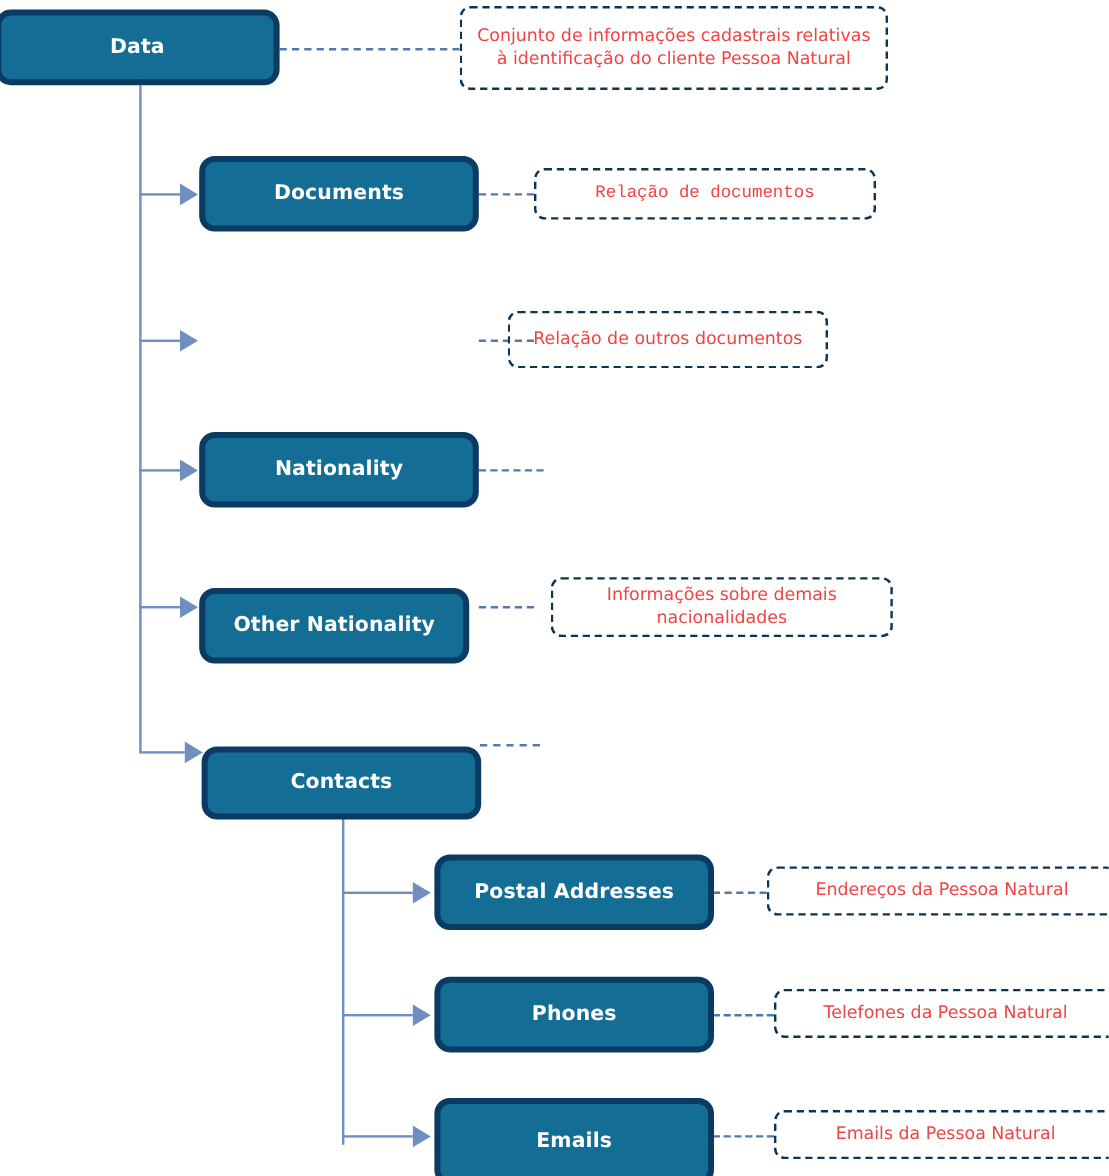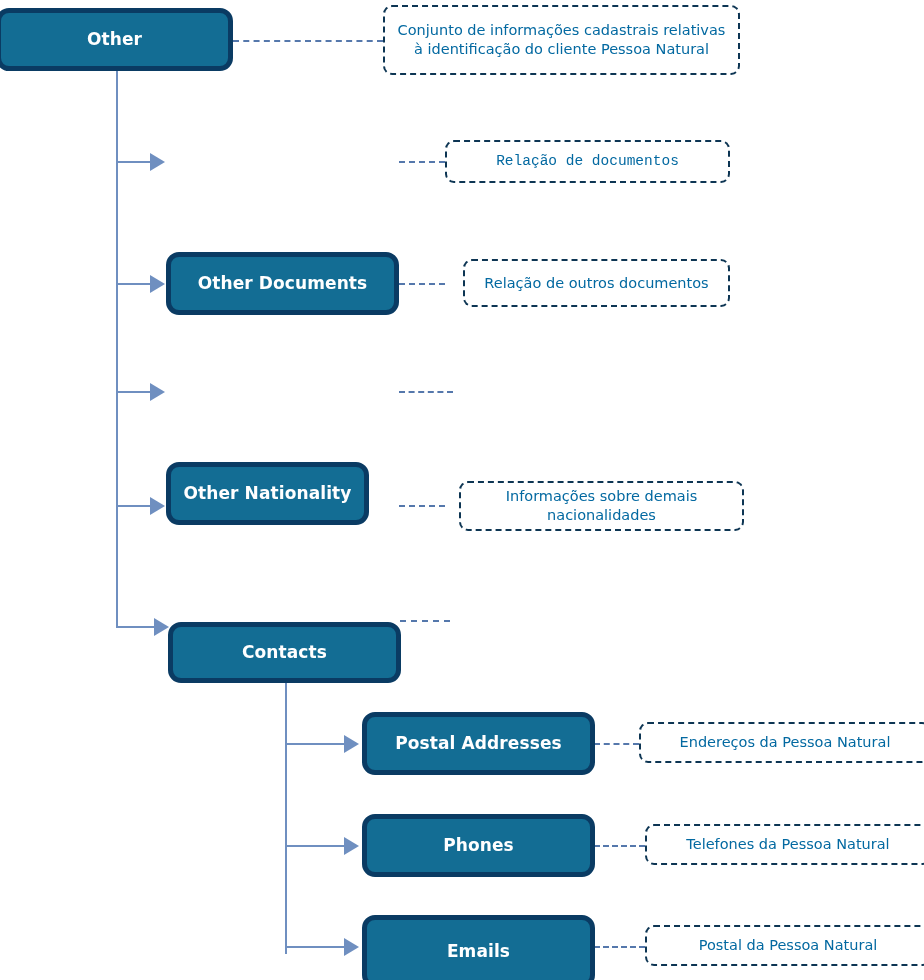--- a/index.html
+++ b/index.html
@@ -39,21 +39,21 @@
   .callout {
     position: absolute;
     box-sizing: border-box;
     background: transparent;
     border: 2.5px dashed #0d3553;
     border-radius: 9px;
     display: flex;
     align-items: center;
     justify-content: center;
     text-align: center;
-    color: #0369a1;
+    color: #ef4444;
     font-size: 14.5px;
     font-weight: normal;
     line-height: 1.28;
     padding: 2px 7px;
   }
 
   
   .vline {
     position: absolute;
     width: 2px;
@@ -115,30 +115,33 @@
   <div class="dline" style="left:399px; top:161px; width:46px;"></div>
   <div class="dline" style="left:399px; top:283px; width:46px;"></div>
   <div class="dline" style="left:399px; top:391px; width:54px;"></div>
   <div class="dline" style="left:399px; top:505px; width:46px;"></div>
   <div class="dline" style="left:400px; top:620px; width:50px;"></div>
   <div class="dline" style="left:594px; top:743px; width:45px;"></div>
   <div class="dline" style="left:594px; top:845px; width:51px;"></div>
   <div class="dline" style="left:594px; top:946px; width:51px;"></div>
 
   <div class="node" style="left:-4px; top:8px; width:237px; height:63px;">
-    <span>Other</span>
+    <span>Data</span>
+  </div>
+
+  <div class="node" style="left:166px; top:130px; width:233px; height:63px;">
+    <span>Documents</span>
   </div>
 
 
-  <div class="node" style="left:166px; top:252px; width:233px; height:63px;">
-    <span>Other Documents</span>
+  <div class="node" style="left:166px; top:360px; width:233px; height:63px;">
+    <span>Nationality</span>
   </div>
 
-
-  <div class="node" style="left:166px; top:462px; width:203px; height:63px;">
+  <div class="node" style="left:166px; top:490px; width:225px; height:63px;">
     <span>Other Nationality</span>
   </div>
 
   <div class="node" style="left:168px; top:590px; width:233px; height:61px;margin-top:32px;">
     <span>Contacts</span>
   </div>
 
   <div class="node" style="left:362px; top:814px; width:233px; height:63px;">
     <span>Phones</span>
   </div>
@@ -152,35 +155,35 @@
   </div>
 
   <div class="callout" style="left:383px; top:5px; width:357px; height:70px;">
     <span>Conjunto de informações cadastrais relativas à identificação do cliente Pessoa Natural</span>
   </div>
 
   <div class="callout" style="left:445px; top:140px; width:285px; height:43px;font-family:Liberation Mono, monospace;">
     <span>Relação de documentos</span>
   </div>
 
-  <div class="callout" style="left:463px; top:259px; width:267px; height:48px;">
+  <div class="callout" style="left:423px; top:259px; width:267px; height:48px;">
     <span>Relação de outros documentos</span>
   </div>
 
 
   <div class="callout" style="left:459px; top:481px; width:285px; height:50px;">
     <span>Informações sobre demais nacionalidades</span>
   </div>
 
 
   <div class="callout" style="left:639px; top:722px; width:292px; height:41px;">
     <span>Endereços da Pessoa Natural</span>
   </div>
 
   <div class="callout" style="left:645px; top:824px; width:286px; height:41px;">
     <span>Telefones da Pessoa Natural</span>
   </div>
 
   <div class="callout" style="left:645px; top:925px; width:286px; height:41px;">
-    <span>Postal da Pessoa Natural</span>
+    <span>Emails da Pessoa Natural</span>
   </div>
 
 </div>
 
 </body></html>

